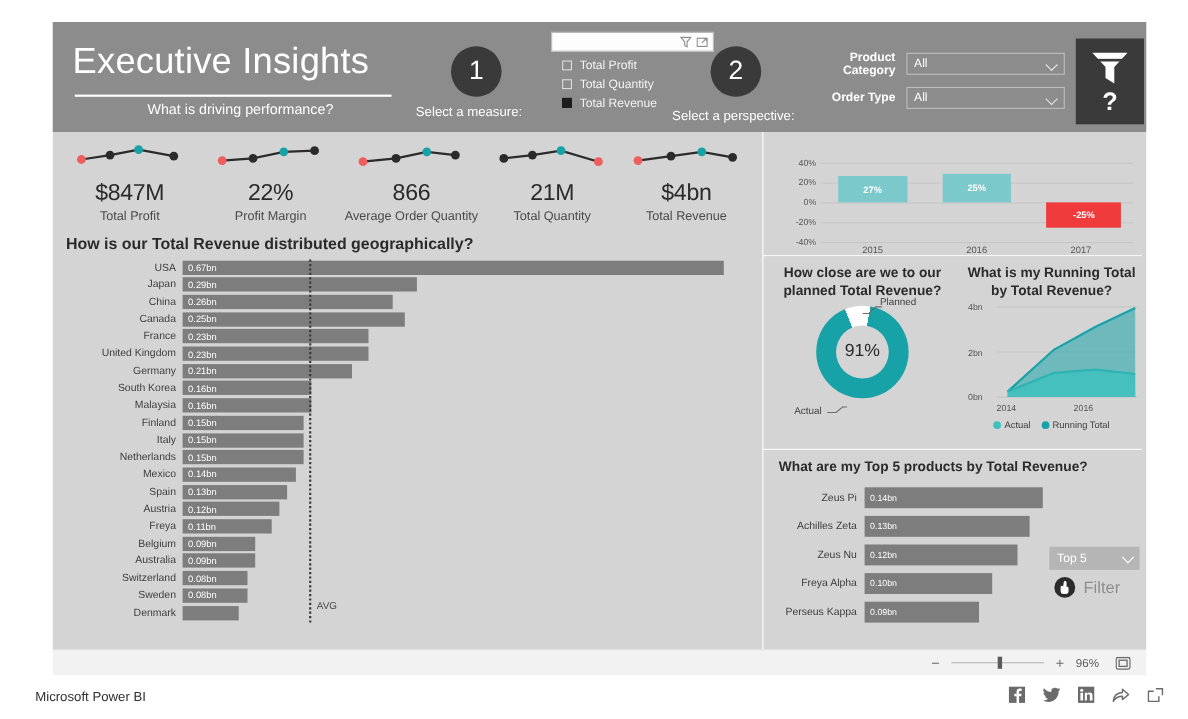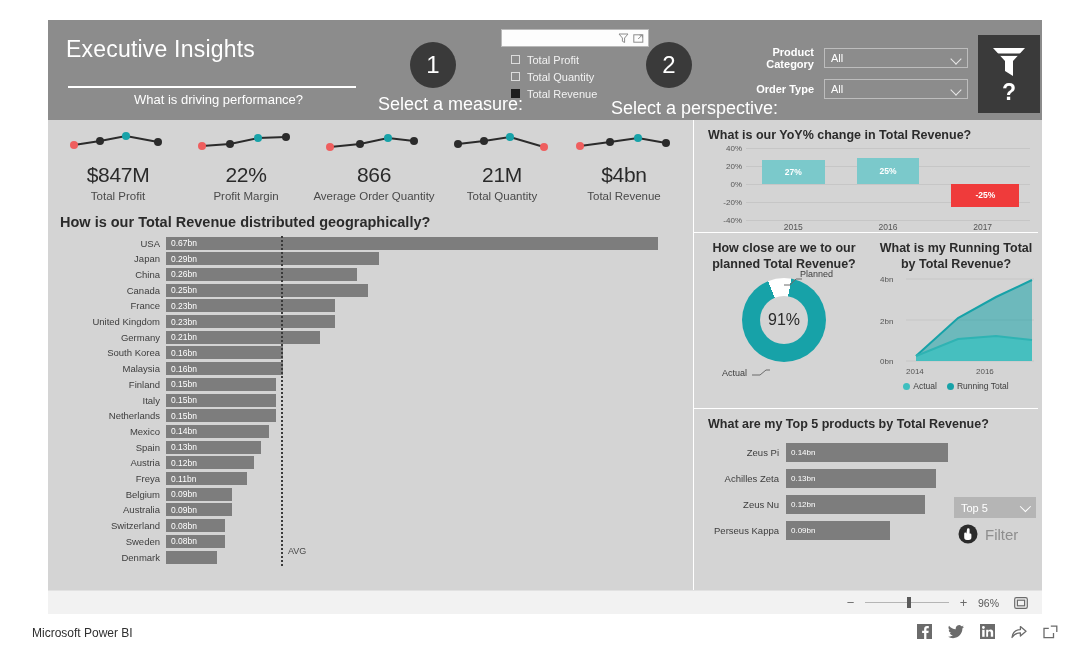--- a/index.html
+++ b/index.html
@@ -18,41 +18,41 @@
     background: #d4d4d4;
   }
 
   
   .header {
     position: absolute; left: 0; top: 0; width: 994px; height: 100px;
     background: #8c8c8c;
   }
   .title {
     position: absolute; left: 18px; top: 16px;
-    font-size: 23px; font-weight: 400; color: #ffffff;
+    font-size: 33px; font-weight: 400; color: #ffffff;
     letter-spacing: 0.2px;
   }
   .title-rule {
     position: absolute; left: 20px; top: 66px; width: 288px; height: 2px;
     background: #ffffff;
   }
   .subtitle {
     position: absolute; left: 86px; top: 72px;
     font-size: 13px; color: #ffffff; font-weight: 400;
   }
 
   .step-circle {
     position: absolute; width: 46px; height: 46px; border-radius: 50%;
     background: #3a3a3a; color: #ffffff;
     font-size: 24px; display: flex; align-items: center; justify-content: center;
   }
   .step-circle.one { left: 362px; top: 22px; }
   .step-circle.two { left: 598px; top: 22px; }
   .step-label {
-    position: absolute; font-size: 18px; color: #ffffff;
+    position: absolute; font-size: 12px; color: #ffffff;
   }
   .step-label.one { left: 330px; top: 74px; }
   .step-label.two { left: 563px; top: 78px; }
 
   
   .slicer { position: absolute; left: 453px; top: 9px; width: 148px; }
   .slicer-search {
     position: relative; width: 148px; height: 18px;
     background: #fdfdfd; border: 1px solid #b9b9b9;
     display: flex; align-items: center; justify-content: flex-end; gap: 4px;
@@ -504,21 +504,20 @@
       <div class="avg-line"></div>
       <div class="avg-text">AVG</div>
 
     </div>
 
     <div class="vdiv"></div>
 
     <div class="right-col">
 
       <div class="rpanel yoy">
-        <div class="panel-title">What is our YoY% change in Total Revenue?</div>
         <div class="yoy-plot">
           <div class="yoy-axis" id="yoy-axis">
               <div class="yoy-tick" style="top: 0px;">40%</div>
               <div class="yoy-tick" style="top: 18px;">20%</div>
               <div class="yoy-tick" style="top: 36px;">0%</div>
               <div class="yoy-tick" style="top: 54px;">-20%</div>
               <div class="yoy-tick" style="top: 72px;">-40%</div>
             </div>
           <div class="yoy-area" id="yoy-area">
               <div class="yoy-grid" style="top: 0px;"></div>
@@ -604,20 +603,26 @@
             <div class="t5-row">
               <div class="t5-cat">Achilles Zeta</div>
               <div class="t5-bar" style="width: 150.429px;">
                 <span>0.13bn</span>
               </div>
             </div>
             <div class="t5-row">
               <div class="t5-cat">Zeus Nu</div>
               <div class="t5-bar" style="width: 138.857px;">
                 <span>0.12bn</span>
+              </div>
+            </div>
+            <div class="t5-row">
+              <div class="t5-cat">Freya Alpha</div>
+              <div class="t5-bar" style="width: 115.714px;">
+                <span>0.10bn</span>
               </div>
             </div>
             <div class="t5-row">
               <div class="t5-cat">Perseus Kappa</div>
               <div class="t5-bar" style="width: 104.143px;">
                 <span>0.09bn</span>
               </div>
             </div>
           </div>
         <div class="top5-drop">

